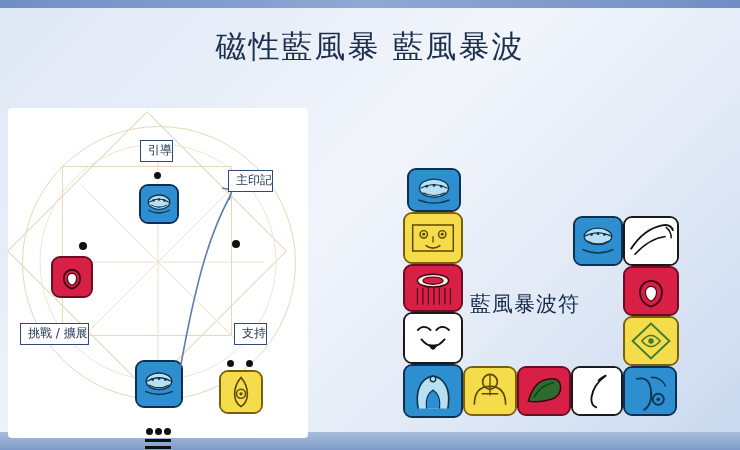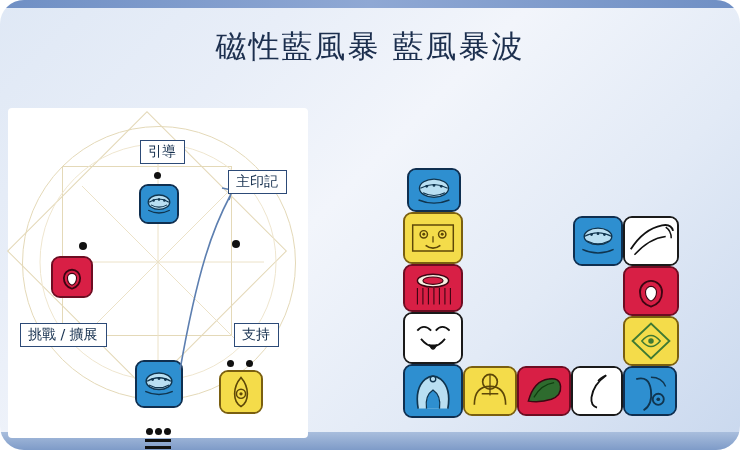--- a/index.html
+++ b/index.html
@@ -11,21 +11,20 @@
     height: 450px;
     overflow: hidden;
     font-family: "DejaVu Sans", "Liberation Sans", sans-serif;
   }
   .page {
     position: relative;
     width: 740px;
     height: 450px;
     background: linear-gradient(135deg, #dfe8f5 0%, #e8eef8 25%, #f2f5fb 45%, #e2eaf6 70%, #c9d8ee 100%);
     overflow: hidden;
-    border-radius: 24px;
   }
   .top-band {
     position: absolute;
     left: 0; top: 0; width: 740px; height: 8px;
     background: linear-gradient(90deg, #6f8fc4, #8fa8d4, #6f8fc4);
   }
   .bottom-band {
     position: absolute;
     left: 0; bottom: 0; width: 740px; height: 18px;
     background: linear-gradient(180deg, #a9bedd, #7e9bc8);
@@ -96,22 +95,22 @@
     position: absolute;
     width: 26px; height: 3px;
     background: #111;
   }
 
   .lbl {
     position: absolute;
     background: #ffffff;
     border: 1px solid #2c4a77;
     color: #16304f;
-    font-size: 14px;
-    padding: 3px 8px 4px 7px;
+    font-size: 12px;
+    padding: 3px 0 4px 7px;
     white-space: nowrap;
     line-height: 1.1;
   }
 
   .pointer-line {
     position: absolute;
     pointer-events: none;
   }
 
   
@@ -361,14 +360,15 @@
         <path d="M10 20 q15 -8 30 0" fill="none" stroke="#10354f" stroke-width="1.2"></path>
         <path d="M13 25 q12 6 24 0" fill="none" stroke="#10354f" stroke-width="1.2"></path>
         <path d="M8 34 q17 8 34 0" fill="none" stroke="#10354f" stroke-width="1.5"></path>
         <circle cx="18" cy="18" r="1.5" fill="#10354f"></circle>
         <circle cx="25" cy="17" r="1.5" fill="#10354f"></circle>
         <circle cx="32" cy="18" r="1.5" fill="#10354f"></circle>
       </svg>
     </div>
   </div>
 
+  <div class="wave-title">藍風暴波符</div>
 
 </div>
 
 </body></html>

